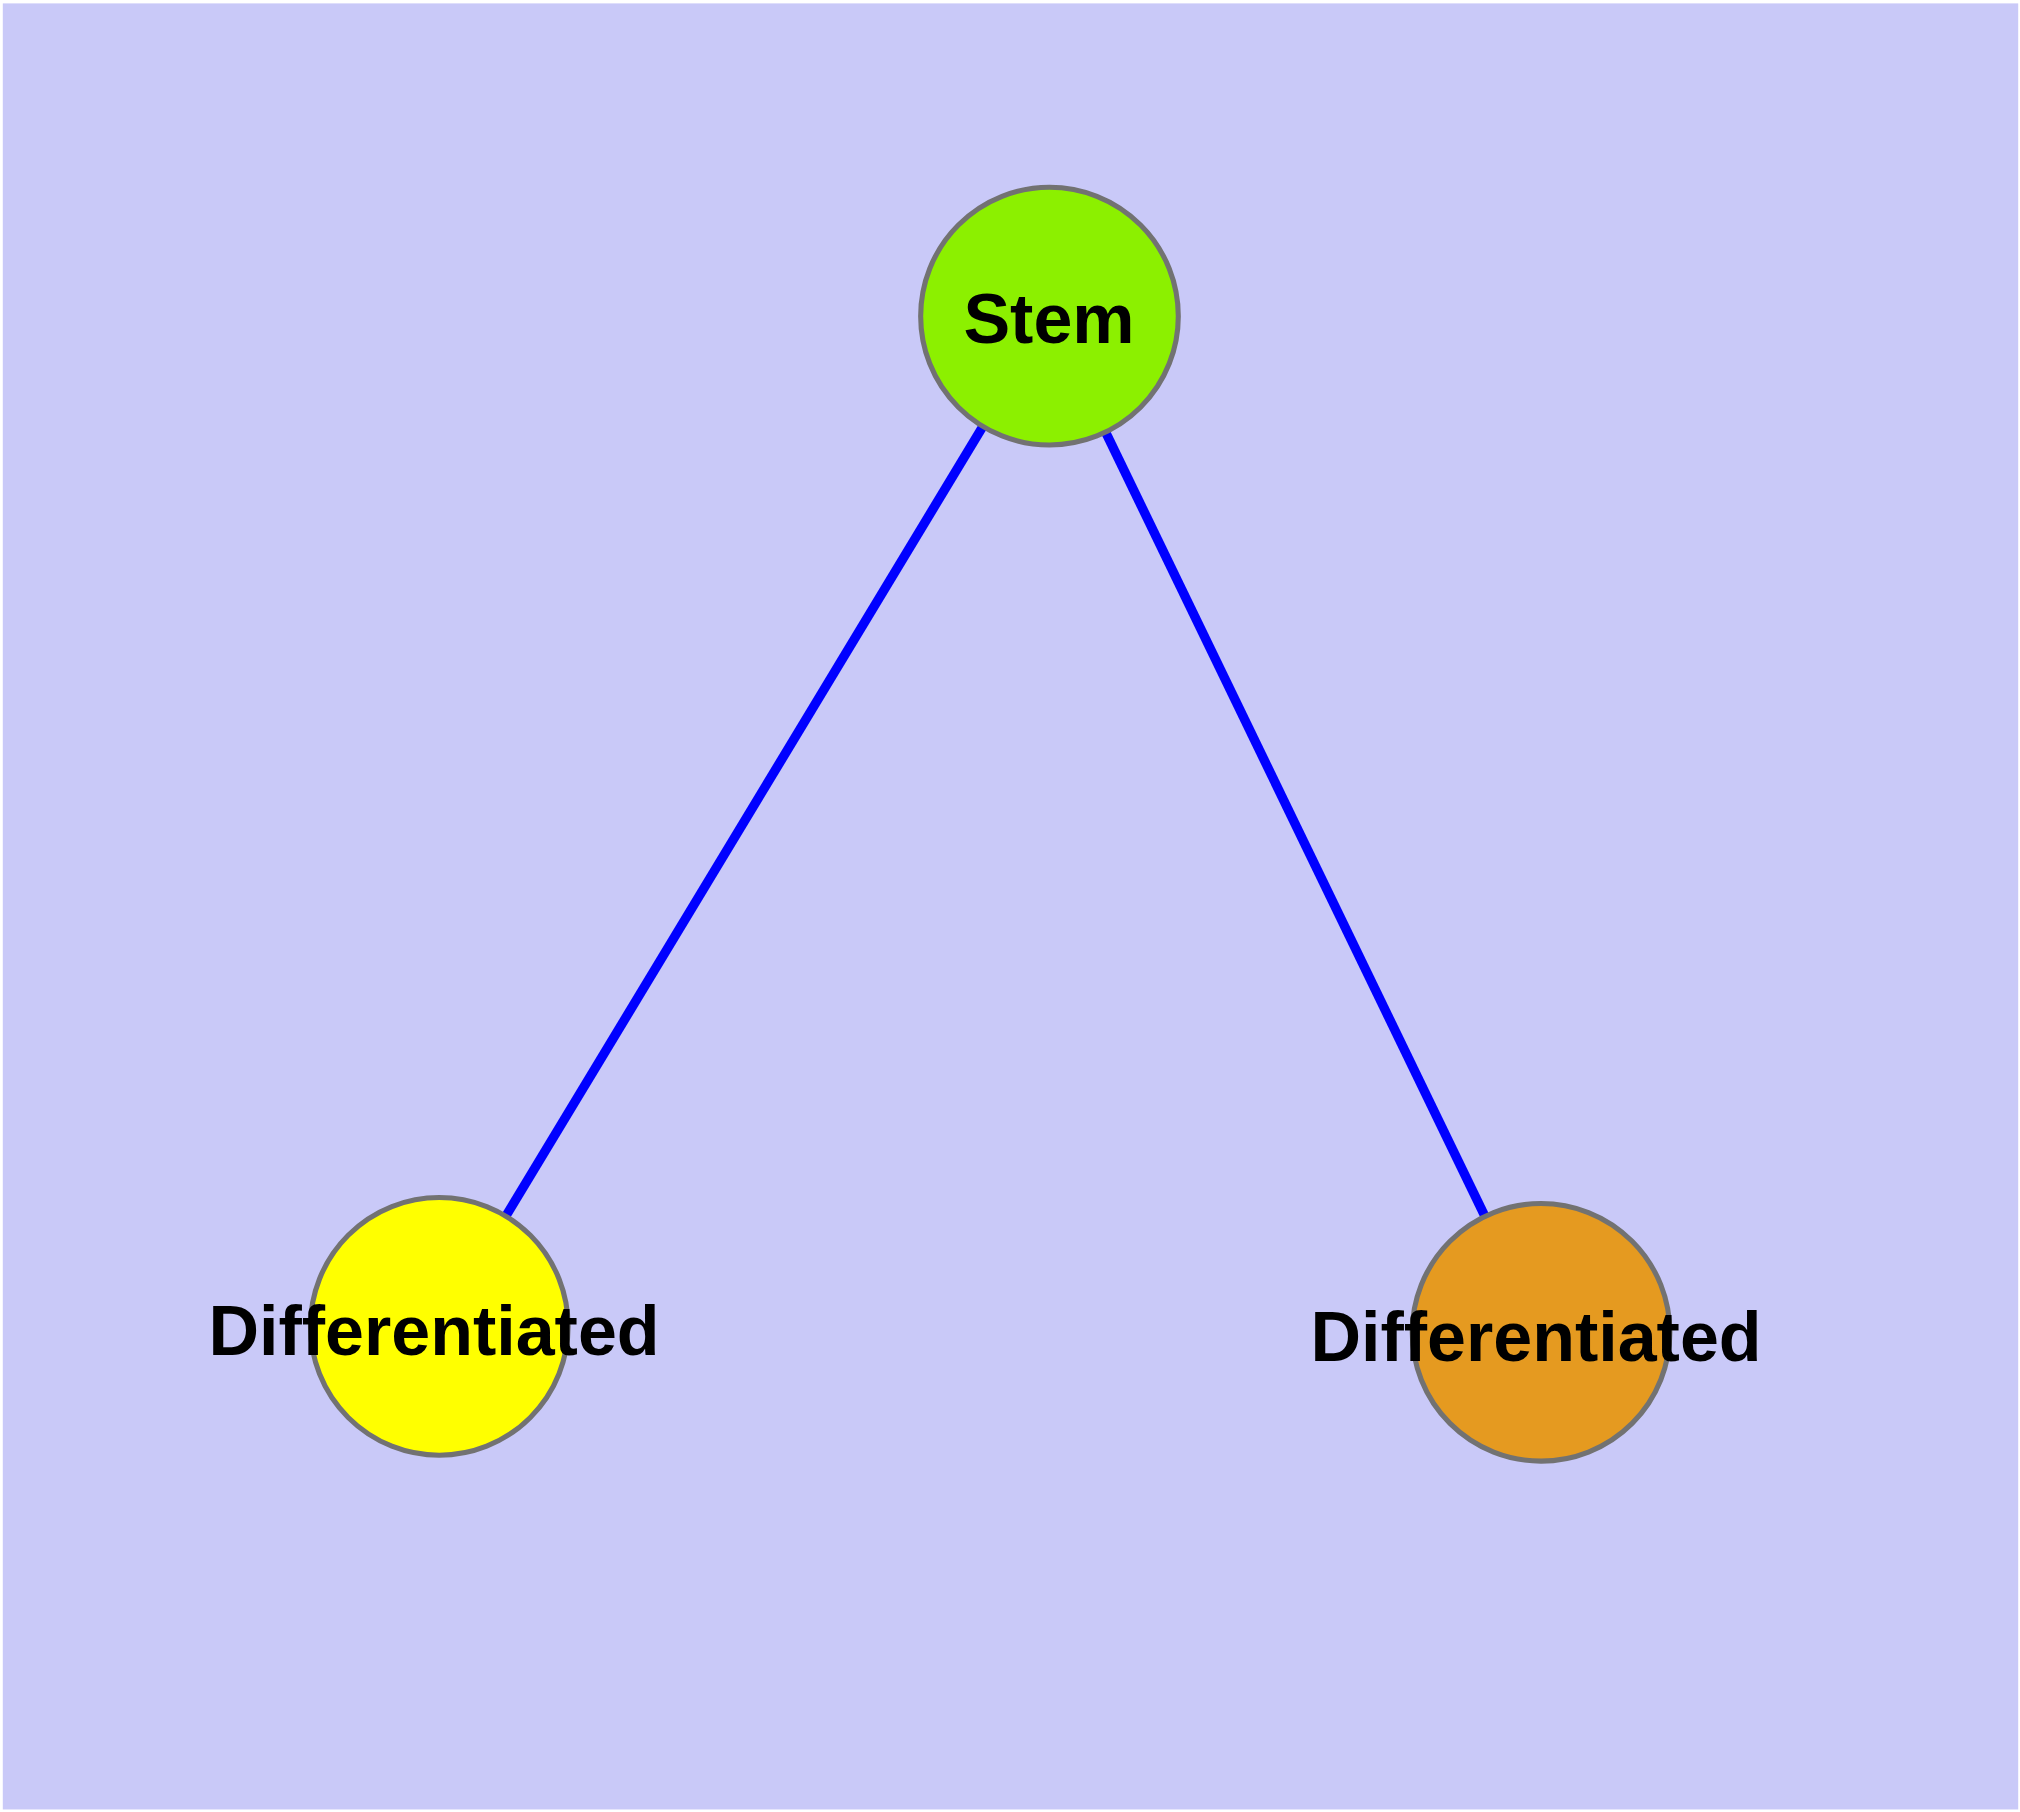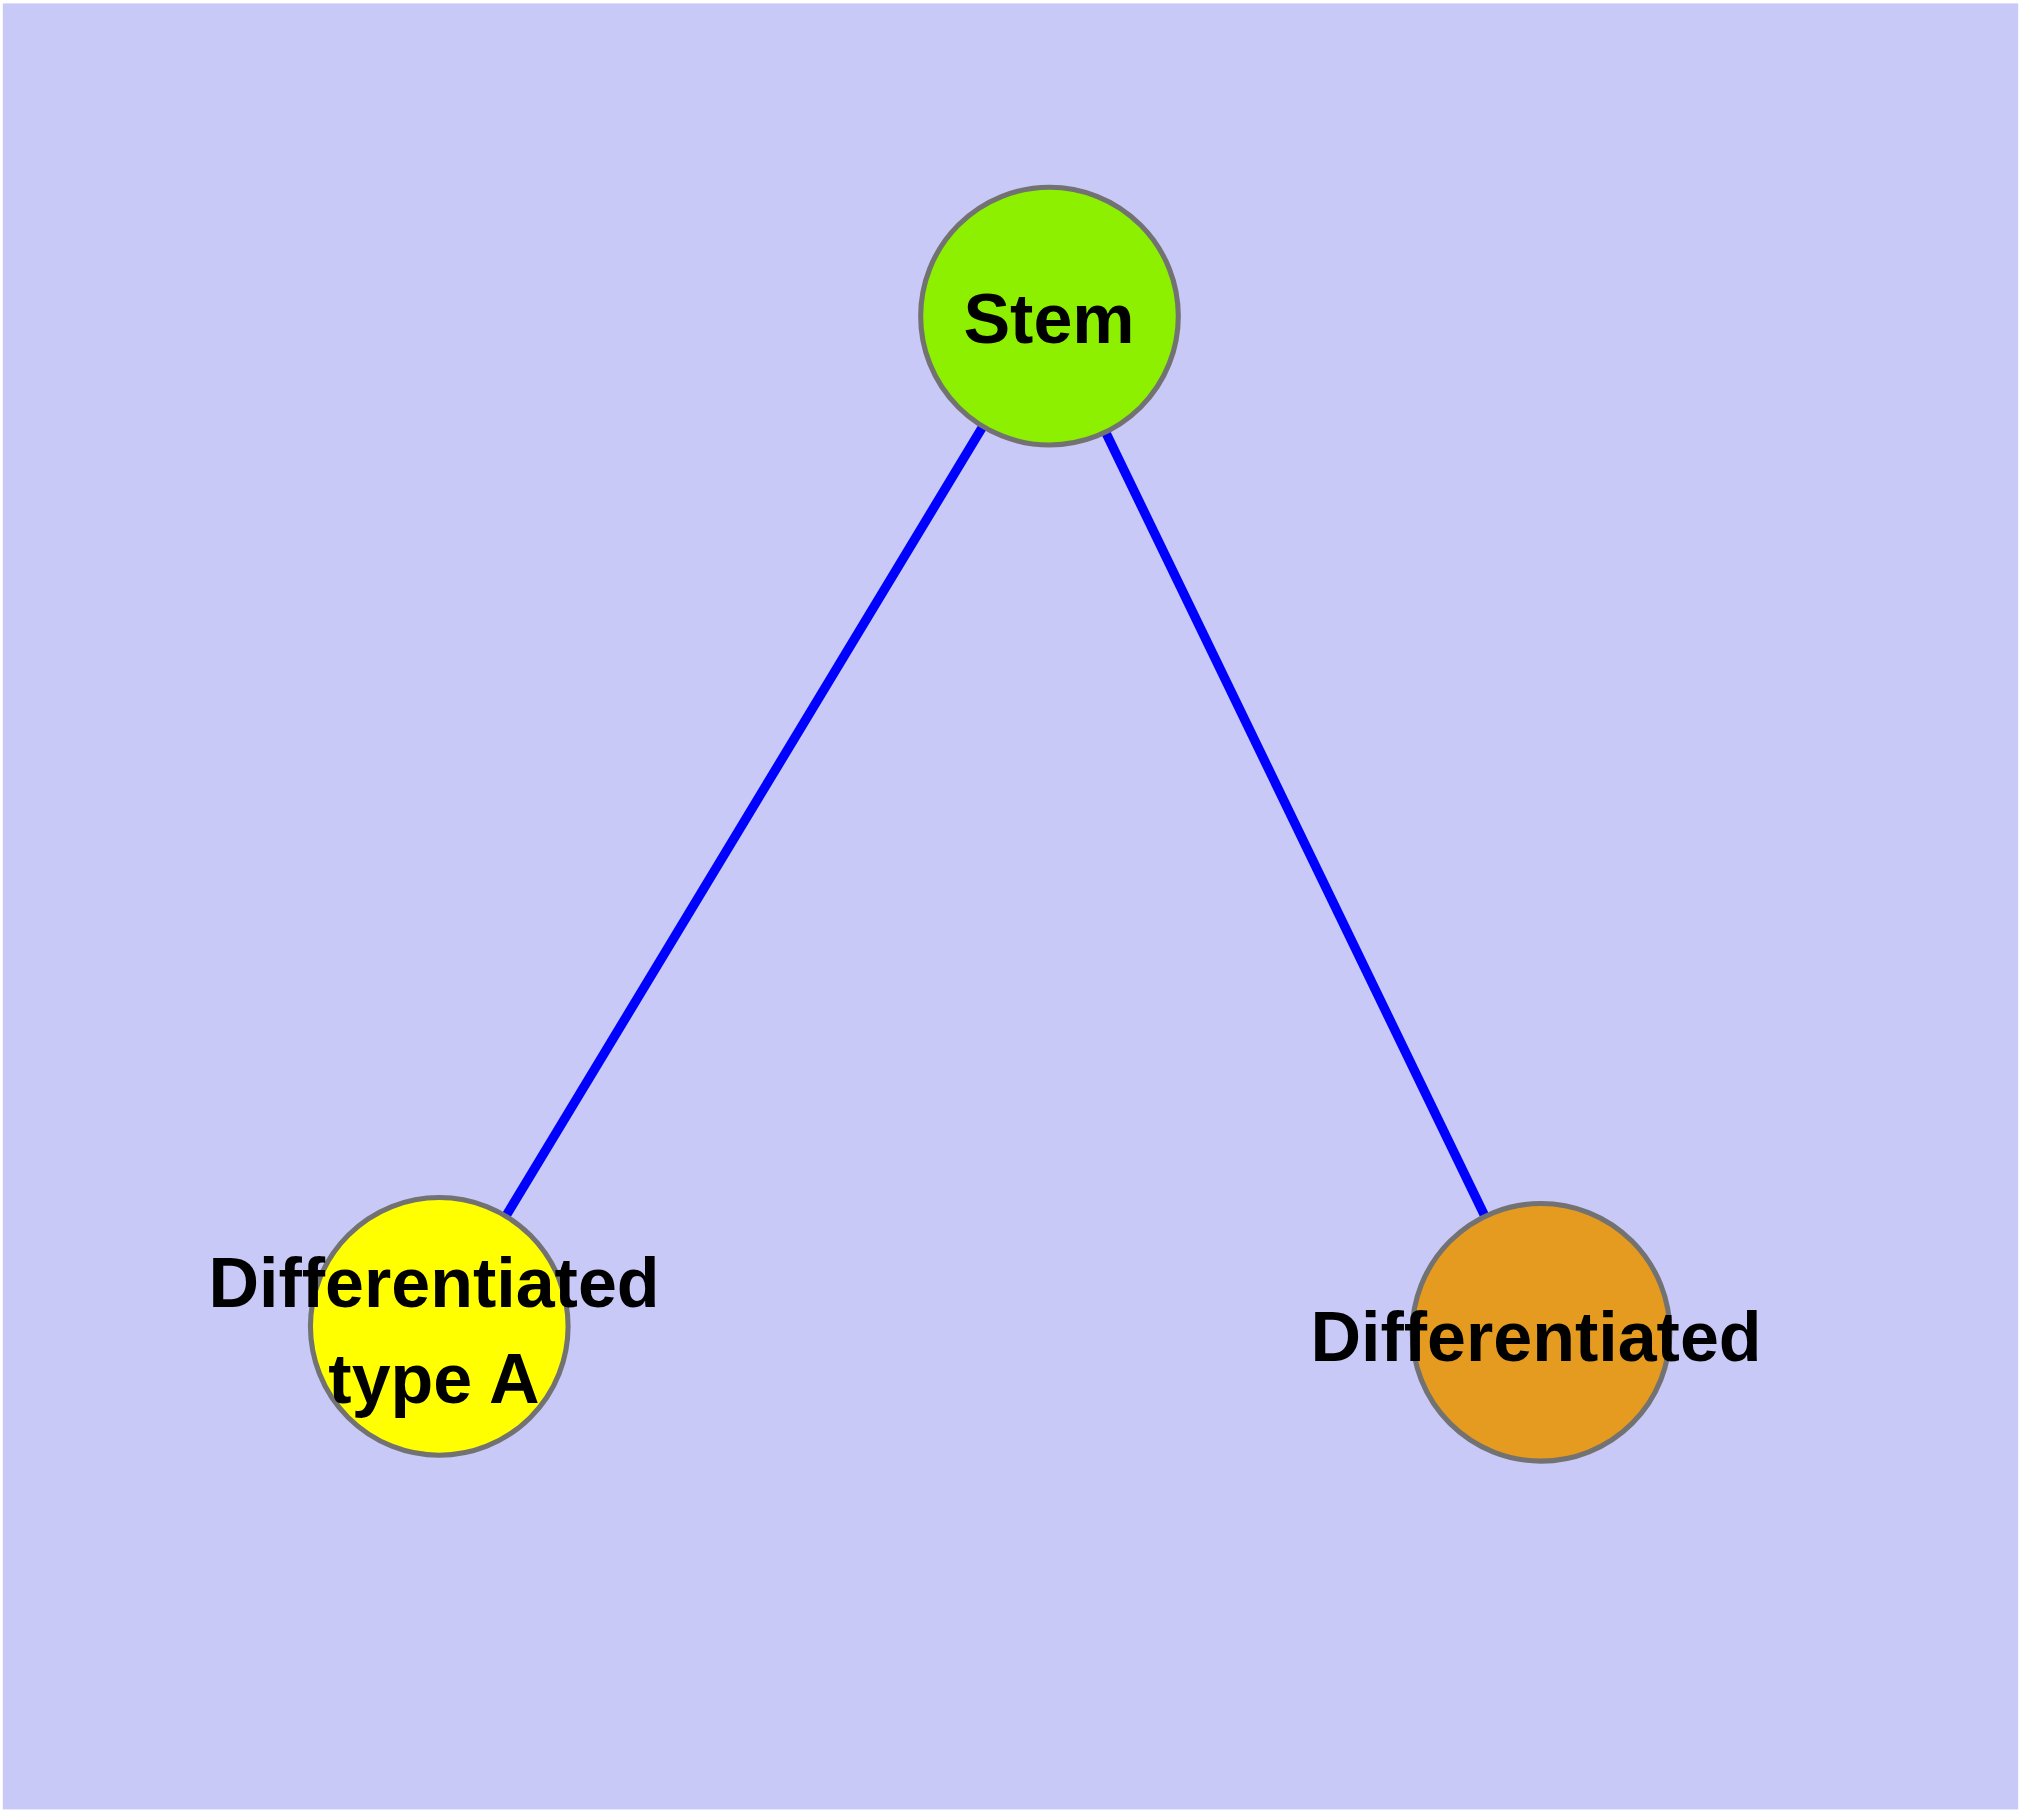--- a/index.html
+++ b/index.html
@@ -58,21 +58,20 @@
 
     <circle cx="1818" cy="1572" r="152" stroke-width="6" fill="#E59A20" stroke="#727272"></circle>
   </svg>
 
   <div class="node-label" style="left:1049px; top:319px;">
     <span class="label-line">Stem</span>
   </div>
 
   <div class="node-label" style="left:434px; top:1331px;">
     <span class="label-line">Differentiated</span>
-    <span class="label-line">type A</span>
   </div>
 
   <div class="node-label" style="left:1536px; top:1337px;">
     <span class="label-line">Differentiated</span>
   </div>
 
 </div>
 
 
 </body></html>

